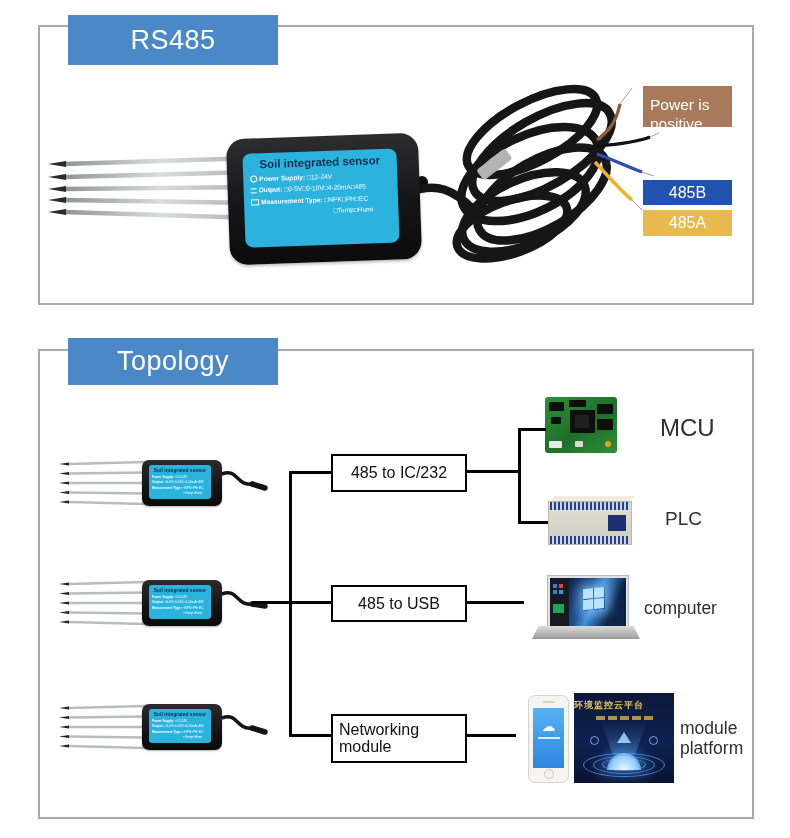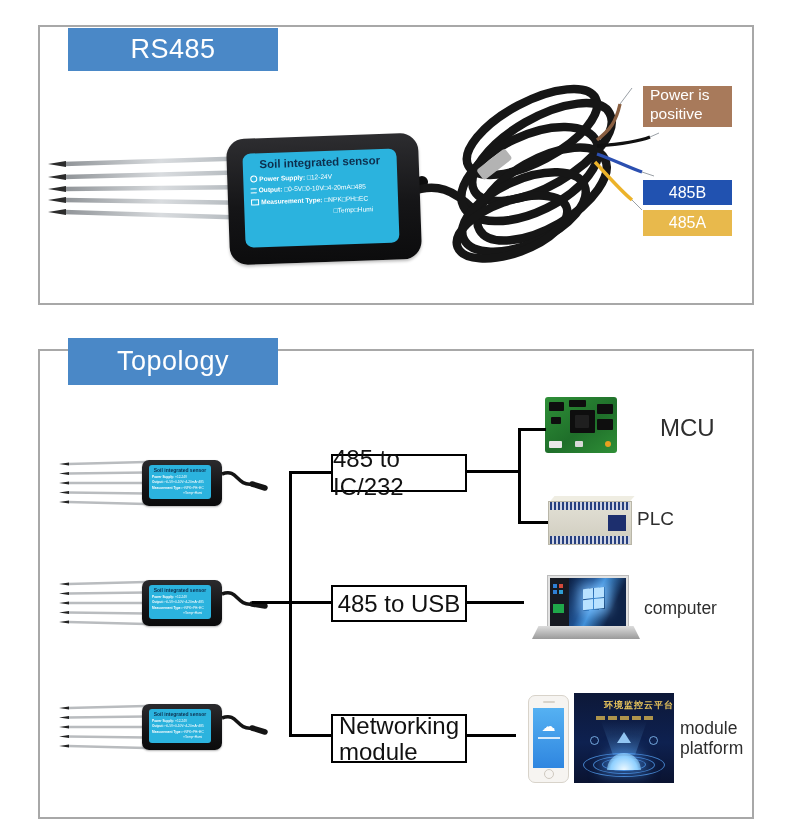--- a/index.html
+++ b/index.html
@@ -17,26 +17,26 @@
   .sl-line{white-space:nowrap;color:#fff;}
   .big .sl-title{font-size:11.5px;margin-top:5px;}
   .big .sl-line{font-size:6.6px;margin:4.5px 0 0 7px;}
   .big .sl-line.cont{margin-left:0;padding-left:58%;}
   .ic{display:inline-block;vertical-align:-1px;margin-right:2px;}
   .ic-power{width:5px;height:5px;border:1px solid #fff;border-radius:50%;}
   .ic-output{width:6px;height:3px;border-top:1px solid #fff;border-bottom:1px solid #fff;}
   .ic-measure{width:6px;height:4px;border:1px solid #fff;}
   
   .wire-label{position:absolute;left:643px;width:89px;color:#fff;box-sizing:border-box;}
-  .wire-label.two{font-size:15.5px;line-height:1.22;padding:0 0 0 7px;}
+  .wire-label.two{font-size:15.5px;line-height:1.22;padding:10px 0 0 7px;}
   .wire-label.one{font-size:16px;display:flex;align-items:center;justify-content:center;}
   
   .tline{position:absolute;background:#000;z-index:1;}
   .tbox{position:absolute;border:2px solid #000;background:#fff;display:flex;align-items:center;
-        justify-content:center;font-size:24px;color:#111;z-index:2;box-sizing:border-box;}
+        justify-content:center;font-size:16px;color:#111;z-index:2;box-sizing:border-box;}
   .tbox.left{justify-content:flex-start;padding-left:6px;line-height:1.05;}
   .dev-label{position:absolute;color:#2e2e2e;font-size:17.5px;line-height:1.15;}
   
   .mini-sensor{position:absolute;width:212px;height:72px;}
   .mini-body{position:absolute;left:84px;top:12px;width:80px;height:46px;border-radius:7px;
              background:linear-gradient(180deg,#2b2b2e,#131315 60%,#0b0b0c);box-shadow:0 1px 2px rgba(0,0,0,.3);}
   .mini-label{position:absolute;left:7px;top:5px;width:62px;height:34px;border-radius:3px;overflow:hidden;}
   .mini-label .sl-title{font-size:5px;margin-top:2px;}
   .mini-label .sl-line{font-size:3.2px;margin:1.5px 0 0 3px;transform-origin:left;}
   .mini-label .sl-line.cont{margin-left:0;padding-left:55%;}
@@ -60,42 +60,42 @@
   .laptop-base{position:absolute;background:linear-gradient(#dcdcdc,#9a9a9a);
     clip-path:polygon(6% 0,94% 0,100% 100%,0 100%);}
   
   .phone{position:absolute;background:#f6f4f1;border:1px solid #d8d3ca;border-radius:7px;box-sizing:border-box;}
   .phone-screen{position:absolute;left:4px;top:12px;right:4px;bottom:14px;
     background:linear-gradient(180deg,#55b1f2,#2f86e0);color:#fff;text-align:center;}
   .phone-home{position:absolute;left:50%;bottom:3px;width:8px;height:8px;border:1px solid #cfc9c0;border-radius:50%;transform:translateX(-50%);}
   .phone-speaker{position:absolute;left:50%;top:5px;width:12px;height:2px;background:#d8d3ca;border-radius:2px;transform:translateX(-50%);}
   
   .cloud-panel{position:absolute;background:linear-gradient(180deg,#0d1838,#0e2150 55%,#0a1330);overflow:hidden;}
-  .cp-title{color:#e6c35c;font-size:9px;font-weight:bold;text-align:right;margin-top:6px;letter-spacing:1px;}
+  .cp-title{color:#e6c35c;font-size:9px;font-weight:bold;text-align:left;margin-top:6px;letter-spacing:1px;}
   .cp-sub{display:flex;justify-content:center;gap:3px;margin-top:4px;}
   .cp-sub span{width:9px;height:3.5px;background:#caa94e;opacity:.85;display:block;}
   .ring{position:absolute;left:50%;transform:translateX(-50%);border:1px solid rgba(90,170,255,.7);border-radius:50%;}
   .dome{position:absolute;left:50%;transform:translateX(-50%);bottom:13px;width:34px;height:17px;border-radius:17px 17px 0 0;
     background:radial-gradient(ellipse at 50% 100%,#eef9ff 0%,#8fd0ff 55%,rgba(70,150,255,.25) 100%);
     box-shadow:0 0 14px 5px rgba(80,160,255,.55);}
   .beam{position:absolute;left:50%;transform:translateX(-50%);bottom:28px;width:46px;height:34px;
     background:linear-gradient(180deg,rgba(90,170,255,0),rgba(110,190,255,.30));
     clip-path:polygon(26% 100%,74% 100%,100% 0,0 0);}
   .cone{position:absolute;left:50%;transform:translateX(-50%);bottom:40px;width:0;height:0;
     border-left:7px solid transparent;border-right:7px solid transparent;border-bottom:11px solid #9fd4ff;opacity:.9;}
   .side-glyph{position:absolute;width:7px;height:7px;border:1px solid rgba(140,200,255,.8);border-radius:50%;bottom:38px;}
 </style>
 </head>
 <body>
 
 <div class="page">
 
   <div class="panel" style="left:38px;top:25px;width:712px;height:276px;"></div>
 
-  <div class="banner" style="left: 68px; top: 28px; width: 210px; height: 43px; background: rgb(74, 136, 199);">
+  <div class="banner" style="left: 68px; top: 15px; width: 210px; height: 50px; background: rgb(74, 136, 199);">
     <span>RS485</span>
   </div>
 
   <svg class="abs" style="left:46px;top:146px;z-index:2;" width="212" height="84" viewBox="0 0 212 84">
     <defs>
       <linearGradient id="metal" x1="0" y1="0" x2="1" y2="0">
         <stop offset="0" stop-color="#8f9397"></stop>
           <stop offset="0.5" stop-color="#d9dcdf"></stop>
           <stop offset="1" stop-color="#aab0b5"></stop>
       </linearGradient>
@@ -290,21 +290,21 @@
   <div class="dev-label" style="left:660px;top:414px;font-size:24px;">MCU</div>
 
   <div class="plc" style="left:548px;top:496px;width:90px;height:50px;">
     <div class="plc-top3d"></div>
     <div class="plc-body">
       <div class="plc-strip" style="top:1px;"></div>
       <div class="plc-strip" style="bottom:1px;"></div>
       <div class="plc-screen"></div>
     </div>
   </div>
-  <div class="dev-label" style="left:637px;top:508px;font-size:19px;">PLC</div>
+  <div class="dev-label" style="left:665px;top:508px;font-size:19px;">PLC</div>
 
   <div class="laptop-screen" style="left:548px;top:576px;width:76px;height:50px;">
     <div class="start-strip">
       <div class="tile" style="left:3px;top:6px;background:#2f7fd4;"></div>
       <div class="tile" style="left:9px;top:6px;background:#d44a3a;"></div>
       <div class="tile" style="left:3px;top:12px;background:#2f7fd4;"></div>
       <div class="tile" style="left:9px;top:12px;background:#2f9fd4;"></div>
       <div class="tile" style="left:3px;top:26px;width:11px;height:9px;background:#1fa84a;"></div>
     </div>
     <div class="win-logo">

